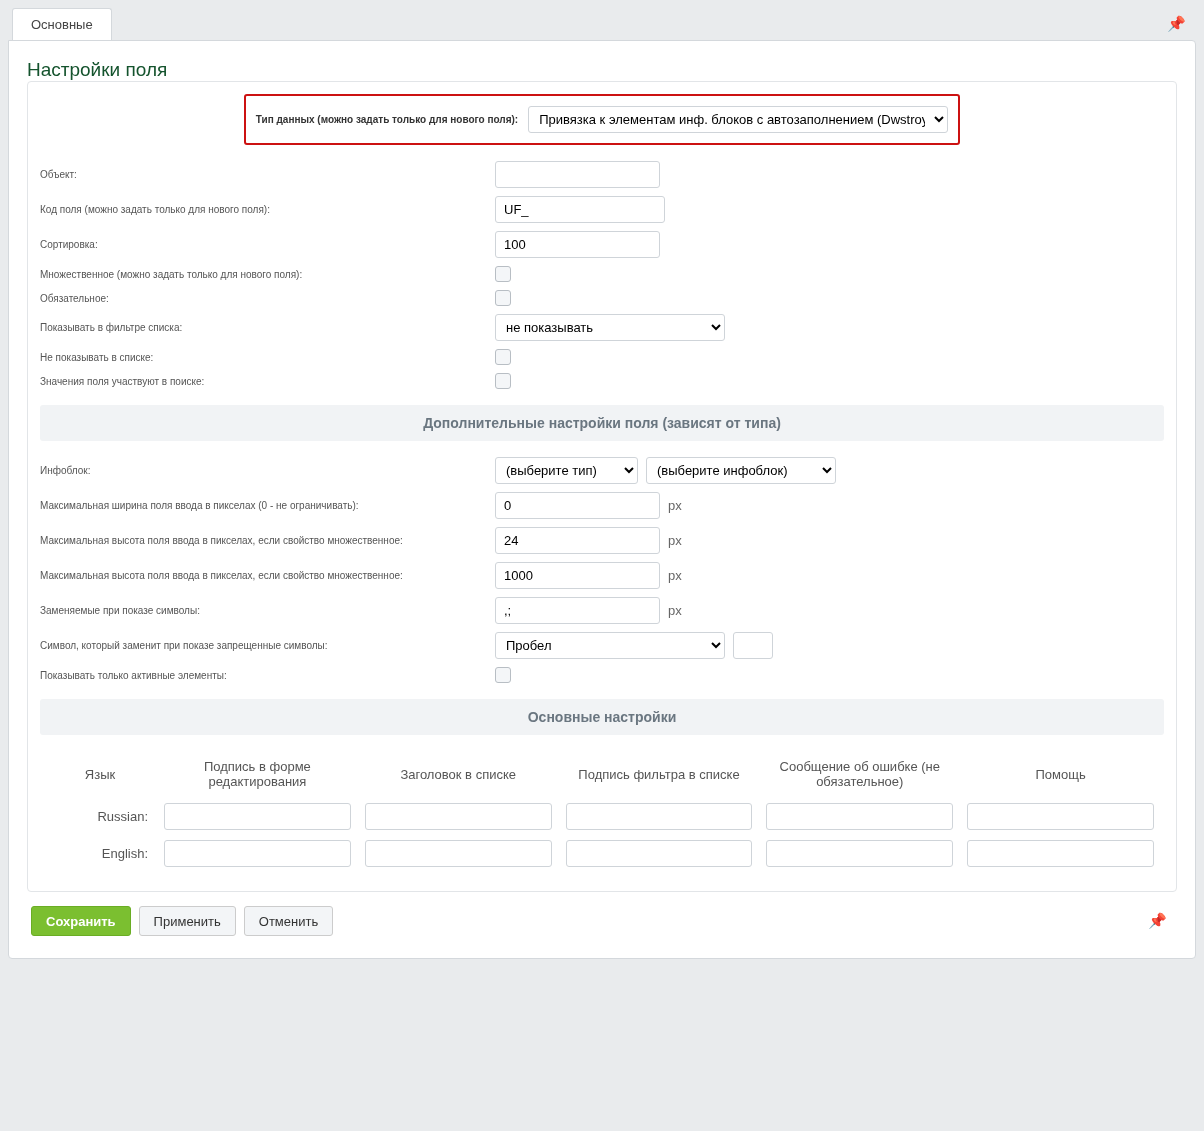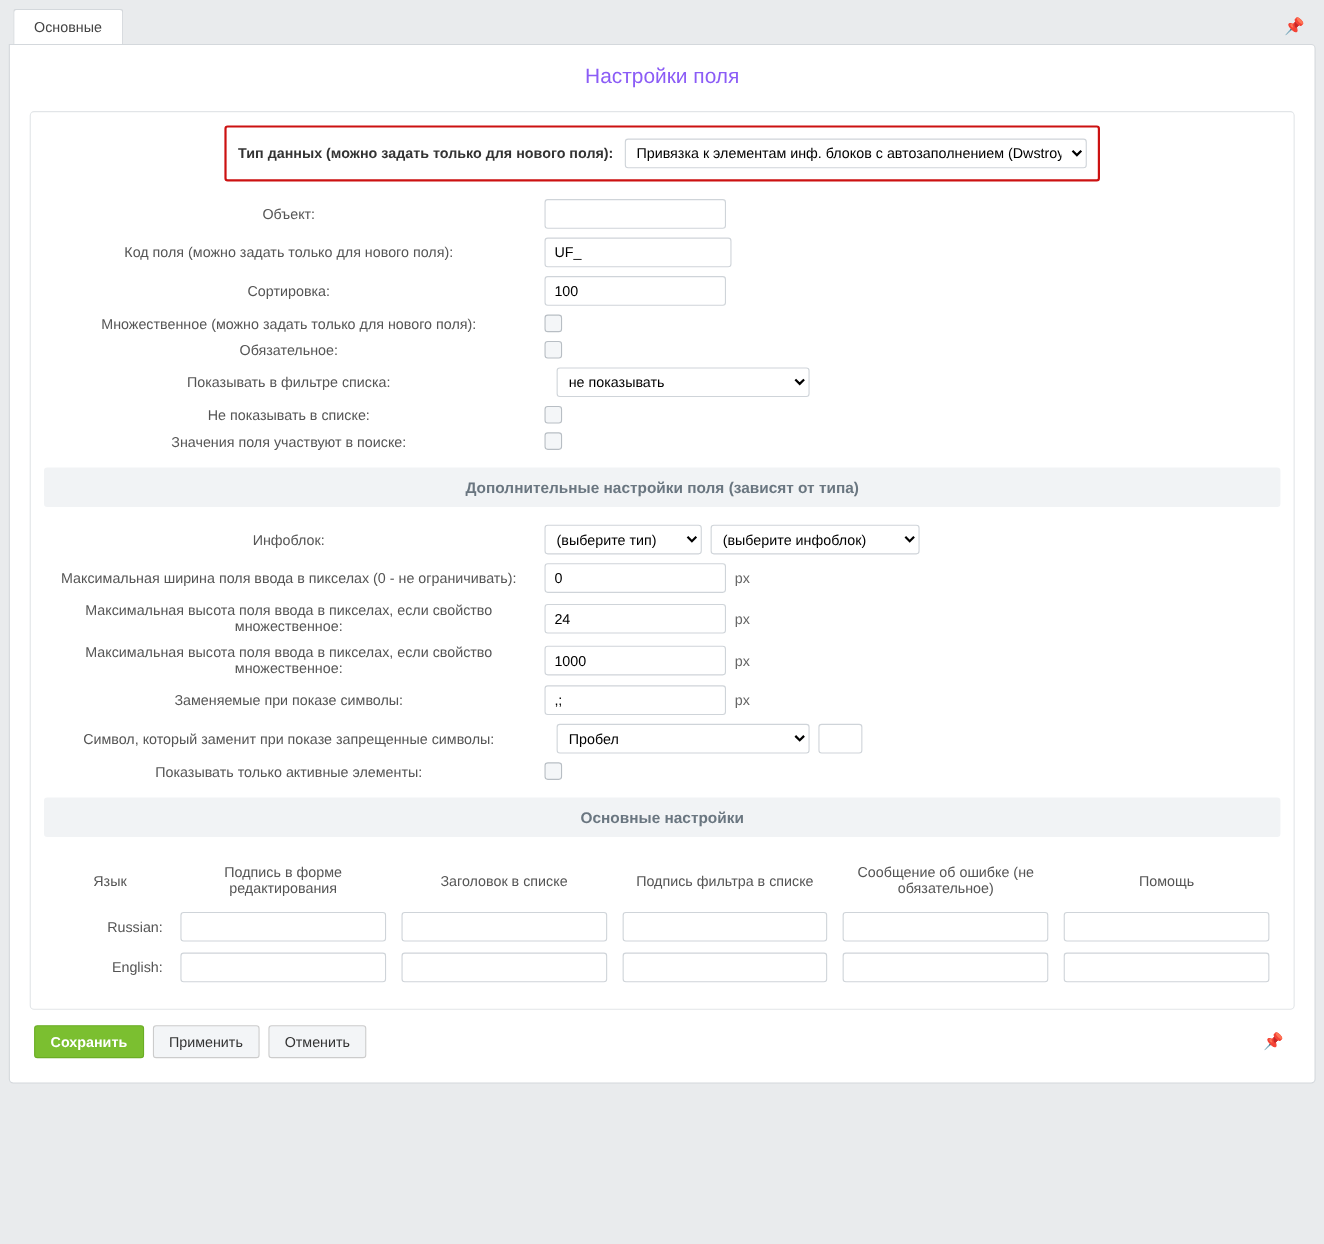--- a/index.html
+++ b/index.html
@@ -34,24 +34,23 @@
     cursor: pointer;
   }
   .panel {
     background: #fff;
     border: 1px solid #d4d8dc;
     border-radius: 0 4px 4px 4px;
     padding: 18px 18px 22px 18px;
   }
   .page-title {
     font-size: 19px;
-    color: #8b5cf6;
+    color: #14532d;
     font-weight: normal;
-    margin-bottom: 20px;
-    text-align: center;
+    margin-bottom: 0;
   }
   .form-box {
     border: 1px solid #e2e5e8;
     border-radius: 4px;
     padding: 12px 12px 18px 12px;
   }
   .highlight-row {
     border: 2px solid #c11;
     border-radius: 3px;
     padding: 10px 10px;
@@ -65,23 +64,23 @@
   .highlight-row .lbl { font-weight: bold; color: #333; white-space: nowrap; }
   .row {
     display: flex;
     align-items: center;
     padding: 4px 0;
     gap: 10px;
   }
   .lbl {
     width: 445px;
     min-width: 445px;
-    text-align: center;
+    text-align: left;
     color: #555;
-    font-size: 13px;
+    font-size: 10px;
   }
   .val {
     flex: 1;
     display: flex;
     align-items: center;
     gap: 8px;
   }
   .unit { color: #666; font-size: 13px; }
   input[type="text"] {
     height: 27px;
@@ -104,21 +103,21 @@
   }
   select {
     height: 27px;
     border: 1px solid #cfd4d9;
     border-radius: 3px;
     background: #fff;
     font-size: 13px;
     padding: 0 6px;
   }
   select.w-wide { width: 420px; }
-  select.w-m { width: 230px; margin-left: 11px; }
+  select.w-m { width: 230px; }
   select.w-sm { width: 143px; }
   select.w-ib { width: 190px; }
   .section-header {
     background: #f1f3f5;
     text-align: center;
     font-weight: bold;
     color: #6a7680;
     padding: 10px;
     margin: 12px 0;
     border-radius: 3px;

